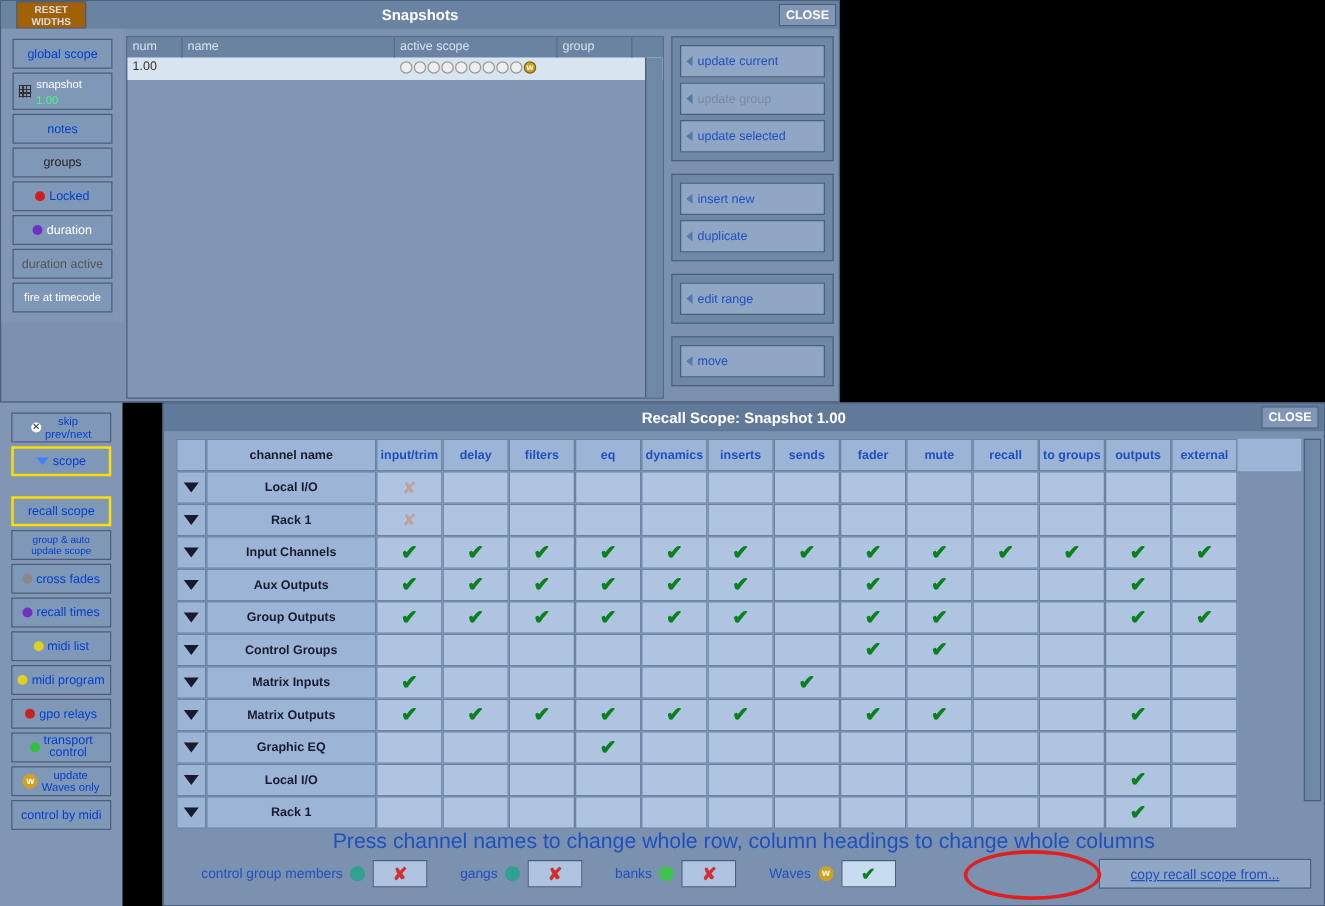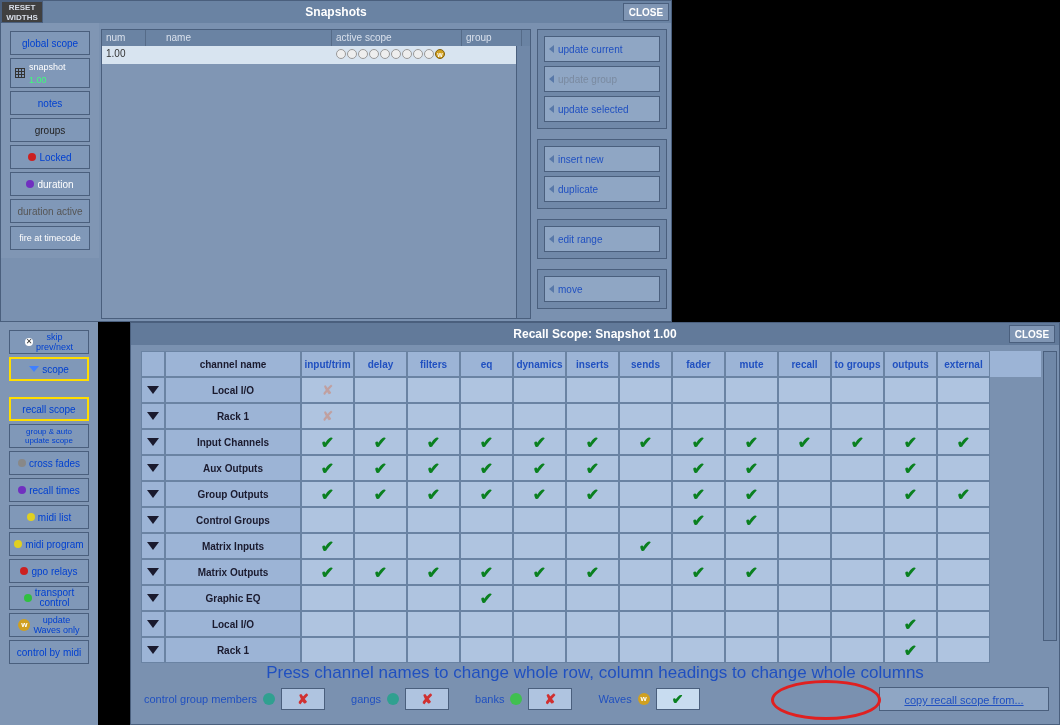--- a/index.html
+++ b/index.html
@@ -1,21 +1,21 @@
 <!DOCTYPE html>
 <html><head>
 <meta charset="utf-8">
 <style>
 * { box-sizing: border-box; margin: 0; padding: 0; font-family: Arial, Helvetica, sans-serif; }
 body { background: #000; width: 1060px; height: 725px; overflow: hidden; position: relative; }
 
 
 .snapshots-panel { position: absolute; left: 0; top: 0; width: 672px; height: 322px; background: #7a91b0; border: 1px solid #4a5f7d; }
 .title-bar { height: 22px; background: #6a83a3; display: flex; align-items: center; color: #fff; font-size: 12px; font-weight: bold; position: relative; }
-.title-bar .reset { position:absolute; left:0; top:0; width:42px; height:22px; background:#404040; color:#d8dee8; font-size:8px; text-align:center; line-height:10px; padding-top:1px; border:1px solid #4a5f7d; }
+.title-bar .reset { position:absolute; left:12px; top:0; width:56px; height:22px; background:#a16207; color:#d8dee8; font-size:8px; text-align:center; line-height:10px; padding-top:1px; border:1px solid #4a5f7d; }
 .title-bar .title { position:absolute; left:50%; transform:translateX(-50%); }
 .title-bar .close-btn { position:absolute; right:2px; top:2px; width:46px; height:18px; background:#8096b4; color:#fff; font-size:10px; text-align:center; line-height:18px; border:1px solid #4a5f7d; }
 
 .sidebar { position:absolute; left:0; top:22px; width:98px; background:#8096b4; padding:5px; }
 .side-btn { width:80px; height:24px; margin:3px auto; background:#8098b8; border:1px solid #4a5f7d; color:#0040d0; font-size:10px; text-align:center; display:flex; align-items:center; justify-content:center; gap:3px; padding:0 3px; }
 .side-btn.white-text { color:#fff; }
 .side-btn.dark { color:#555; }
 .side-btn.highlight { border:2px solid #ffdd00; }
 .side-btn.snapshot-item { height:30px; flex-direction:column; justify-content:center; align-items:flex-start; padding-left:18px; position:relative; color:#fff; font-size:9px;}
 .side-btn.snapshot-item .num { color:#3dff7a; font-size:9px; }
@@ -25,21 +25,21 @@
 .bullet.purple { background:#7030c0; }
 .bullet.yellow { background:#e0d020; }
 .bullet.green { background:#30c040; }
 .bullet.grey { background:#888; }
 .bullet.x { background:#fff; color:#333; font-size:8px; line-height:8px; text-align:center;}
 .chev-down { width:0; height:0; border-left:5px solid transparent; border-right:5px solid transparent; border-top:6px solid #4080ff;}
 
 .list-area { position:absolute; left:100px; top:28px; width:430px; height:290px; background:#8096b4; border:1px solid #4a5f7d;}
 .list-header { height:16px; background:#6a83a3; display:flex; color:#d8e0ec; font-size:10px;}
 .list-header div { border-right:1px solid #556b88; padding:2px 4px;}
-.col-num { width:44px;} .col-name { width:170px;margin-left:16px;} .col-scope { width:130px;} .col-group { width:60px;}
+.col-num { width:44px;} .col-name { width:170px;} .col-scope { width:130px;} .col-group { width:60px;}
 .list-row { height:18px; background:#d8e4f0; display:flex; font-size:10px; color:#333;}
 .list-row div { padding:2px 4px;}
 .list-row .scope-circles { display:flex; gap:1px; padding-top:3px;}
 .circ { width:10px; height:10px; border:1px solid #999; border-radius:50%; background:#eee;}
 .circ.w { background:#d0a020; border-color:#806010; color:#fff; font-size:7px; line-height:9px; text-align:center; font-weight:bold;}
 .scroll-v { position:absolute; right:0; top:16px; bottom:0; width:14px; background:#7088a8; border-left:1px solid #4a5f7d;}
 
 .right-buttons { position:absolute; left:536px; top:28px; width:130px;}
 .action-group { background:#7088a8; border:1px solid #4a5f7d; padding:6px; margin-bottom:10px;}
 .action-btn { width:100%; height:26px; background:#8fa6c4; border:1px solid #4a5f7d; color:#2050c0; font-size:10px; display:flex; align-items:center; gap:4px; padding-left:4px; margin-bottom:4px;}
@@ -553,21 +553,21 @@
           </div>
           <div class="cell c-col"></div>
         </div>
       </div>
   </div>
   <div class="scroll-scope"></div>
 
   <div class="hint-text">Press channel names to change whole row, column headings to change whole columns</div>
 
   <div class="bottom-controls">
-    <span style="margin-left:3px">control group members</span>
+    <span style="margin-left:20px">control group members</span>
     <span class="badge teal"></span>
     <div class="tog-btn">
         <span class="xmark">✘</span>
       </div>
     <span style="margin-left:20px">gangs</span>
     <span class="badge teal"></span>
     <div class="tog-btn">
         <span class="xmark">✘</span>
       </div>
     <span style="margin-left:20px">banks</span>

